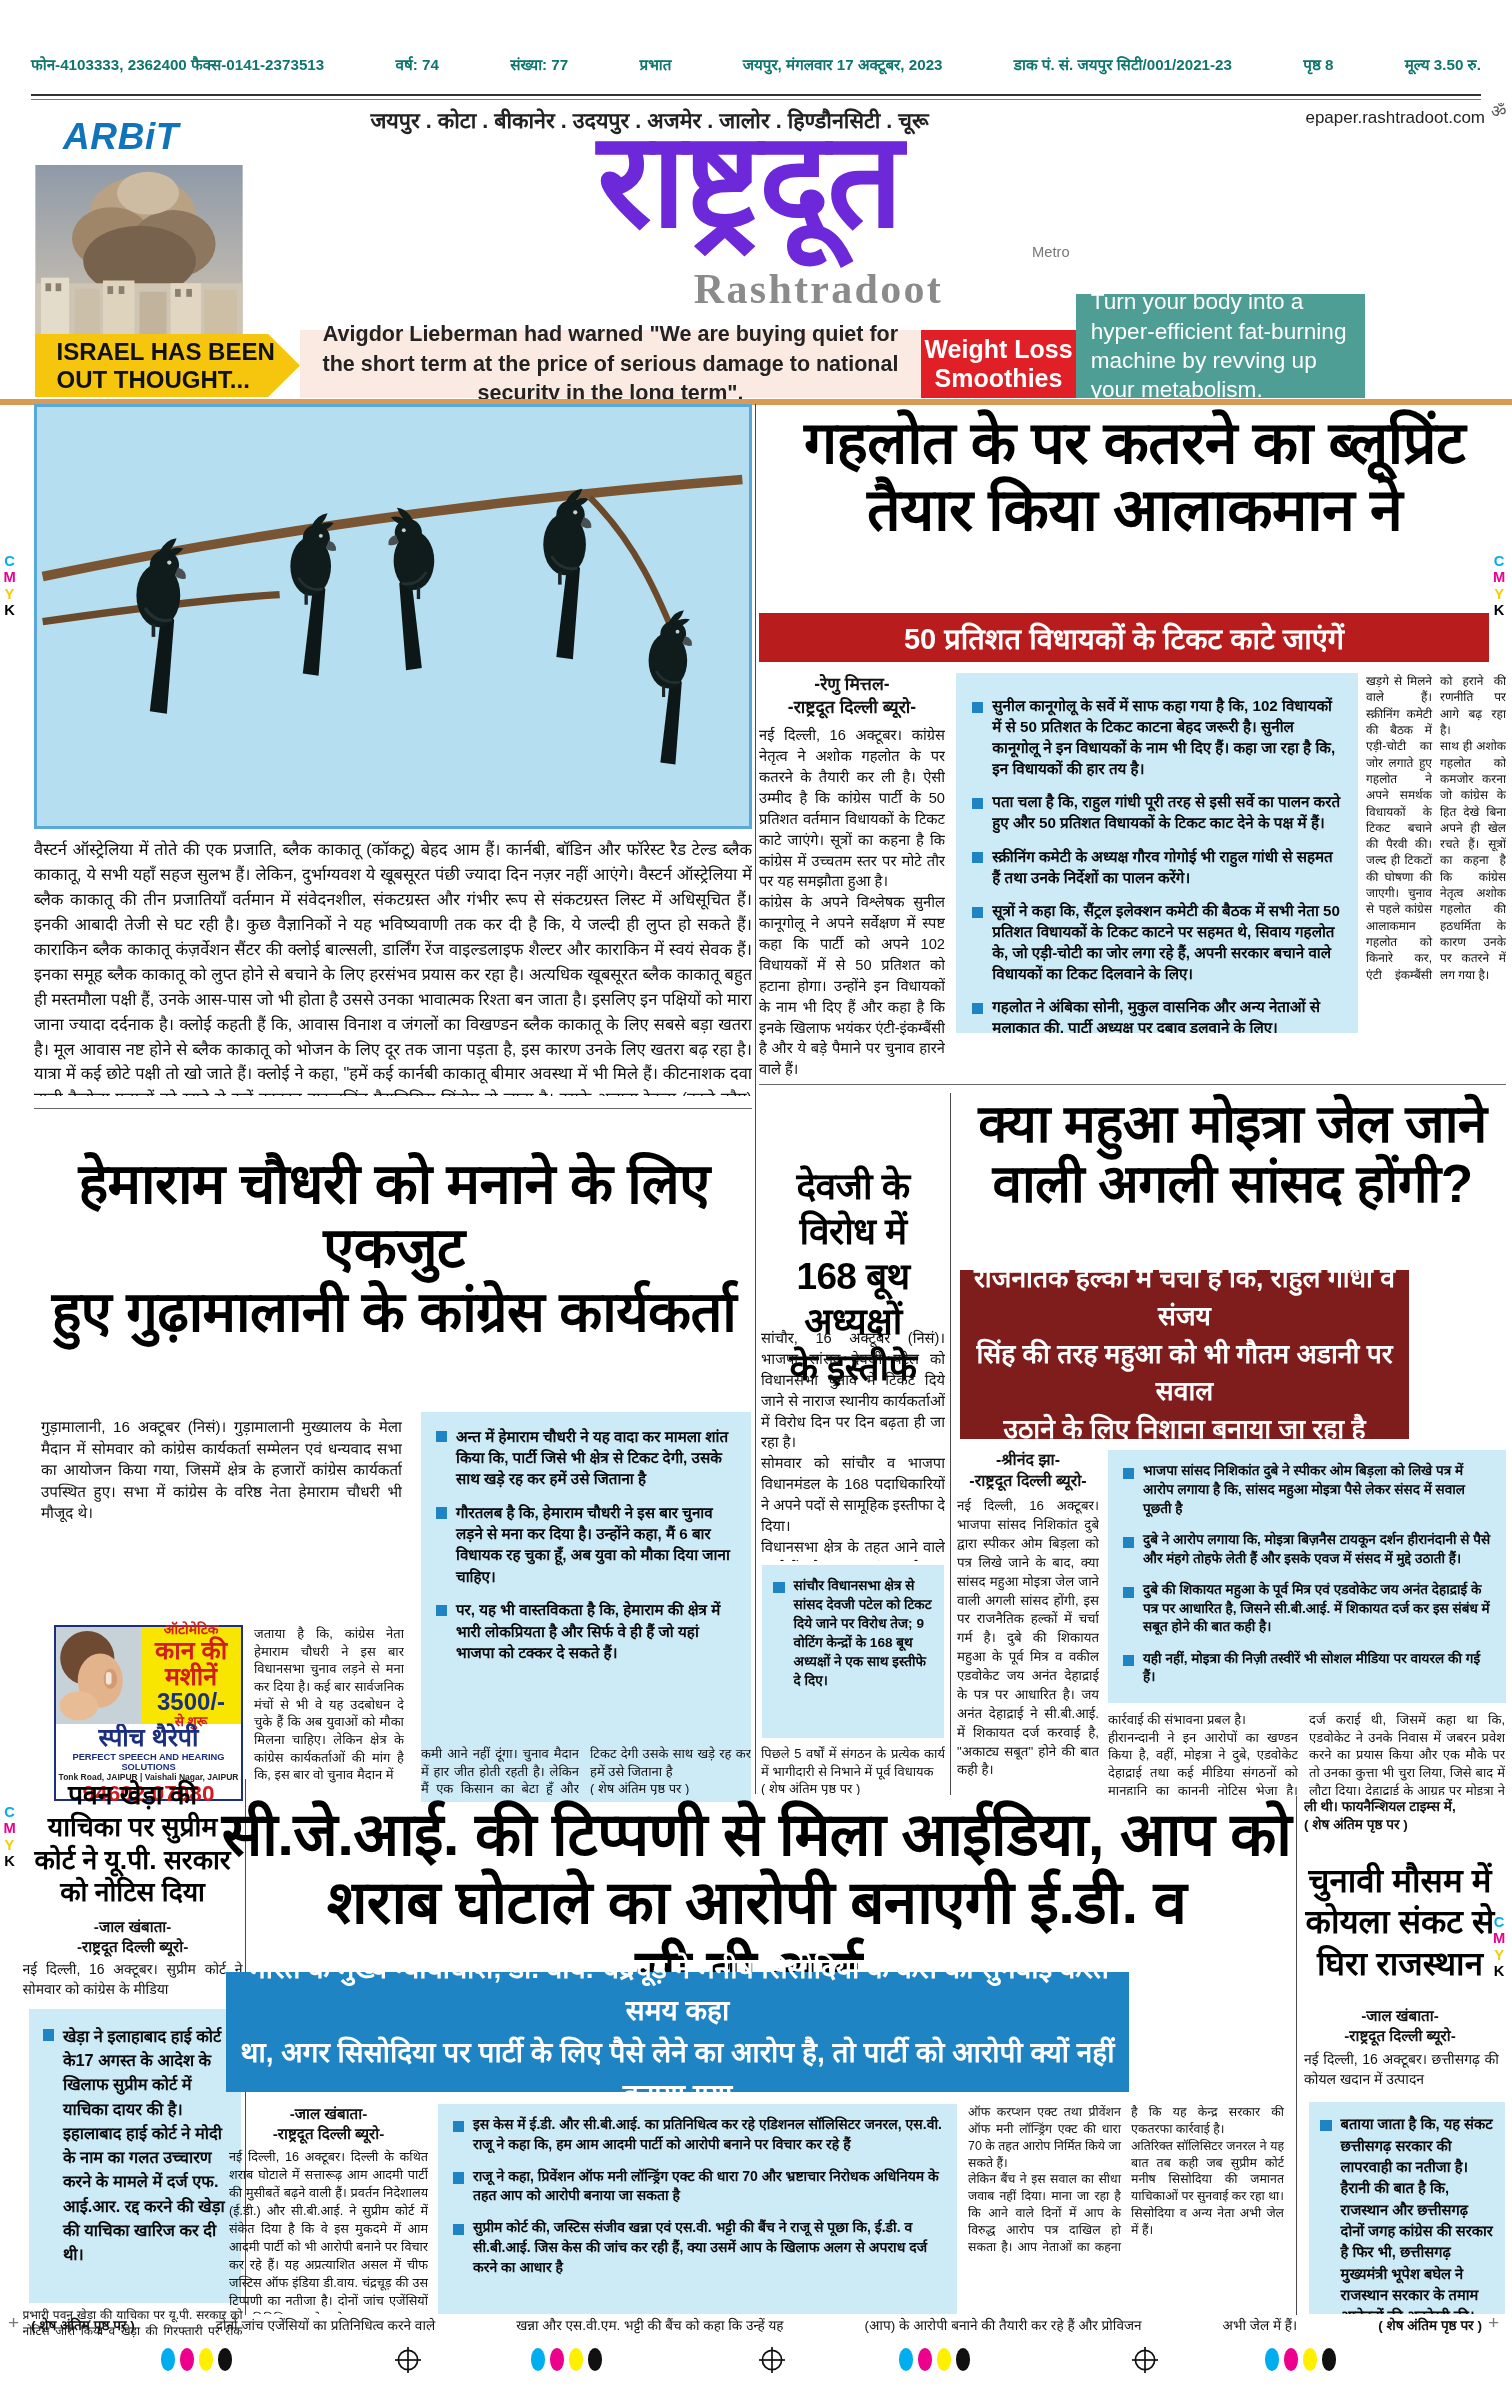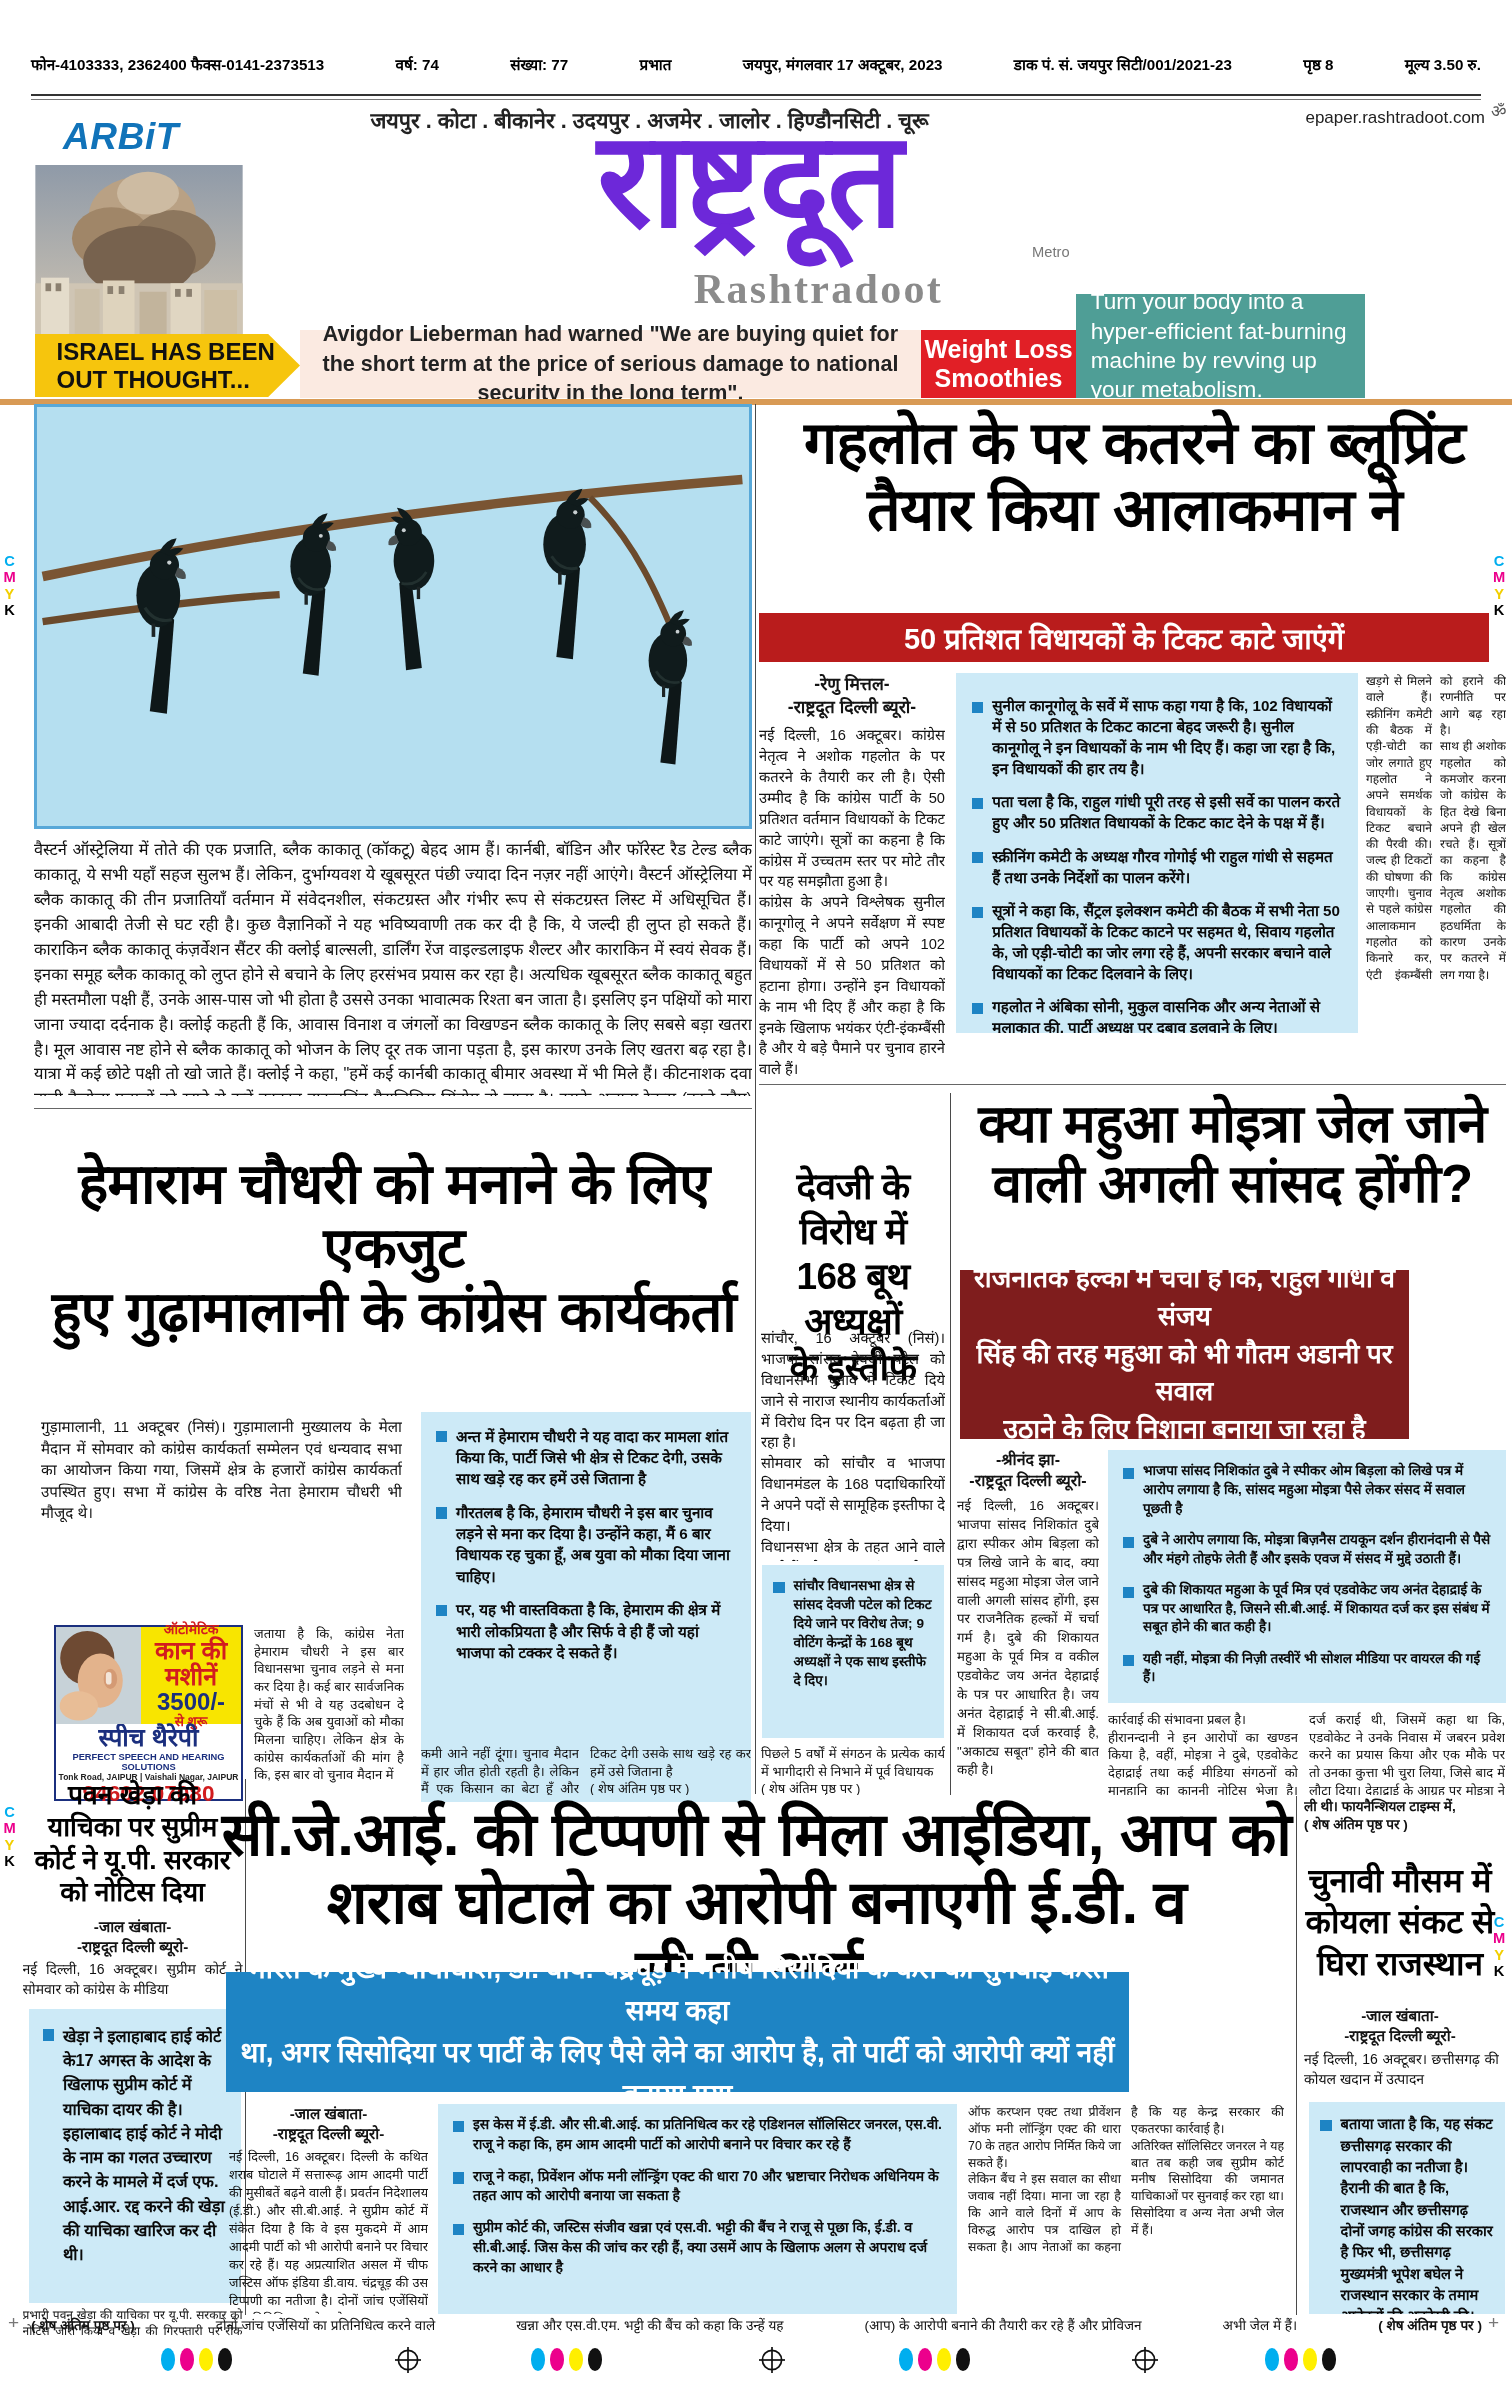--- a/index.html
+++ b/index.html
@@ -27,21 +27,21 @@
   .dotgrp{position:absolute;display:flex;gap:5.1px;}
   .dot{width:14px;height:22.6px;border-radius:50%;}
   .d-c{background:#00aeef}.d-m{background:#ec008c}.d-y{background:#ffef00}.d-k{background:#111}
   .smallcol{font-size:13px;line-height:1.36;text-align:justify;color:#111;}
 </style>
 </head>
 <body>
 
 <div id="page">
 
-  <div class="a" style="left:31px;top:54px;width:1450px;display:flex;justify-content:space-between;font-size:15.2px;font-weight:600;color:#000000;">
+  <div class="a" style="left:31px;top:54px;width:1450px;display:flex;justify-content:space-between;font-size:15.2px;font-weight:600;color:#0f766e;">
     <span>फोन-4103333, 2362400 फैक्स-0141-2373513</span>
     <span>वर्ष: 74</span>
     <span>संख्या: 77</span>
     <span>प्रभात</span>
     <span>जयपुर, मंगलवार 17 अक्टूबर, 2023</span>
     <span>डाक पं. सं. जयपुर सिटी/001/2021-23</span>
     <span>पृष्ठ 8</span>
     <span>मूल्य 3.50 रु.</span>
   </div>
   <div class="hline" style="left:31px;top:94px;width:1450px;"></div>
@@ -199,21 +199,21 @@
   <div class="a pre smallcol ov" style="left:1366px;top:673px;width:140px;height:404px;column-count:2;column-gap:8px;font-size:12px;">खड़गे से मिलने वाले हैं। स्क्रीनिंग कमेटी की बैठक में एड़ी-चोटी का जोर लगाते हुए गहलोत ने अपने समर्थक विधायकों के टिकट बचाने की पैरवी की। जल्द ही टिकटों की घोषणा की जाएगी। चुनाव से पहले कांग्रेस आलाकमान गहलोत को किनारे कर, एंटी इंकम्बैंसी को हराने की रणनीति पर आगे बढ़ रहा है।
 साथ ही अशोक गहलोत को कमजोर करना जो कांग्रेस के हित देखे बिना अपने ही खेल रचते हैं। सूत्रों का कहना है कि कांग्रेस नेतृत्व अशोक गहलोत की हठधर्मिता के कारण उनके पर कतरने में लग गया है।</div>
 
   <div class="vline" style="left:755px;top:404px;height:1390px;"></div>
   <div class="vline" style="left:950px;top:1093px;height:702px;"></div>
   <div class="hline" style="left:759px;top:1084px;width:747px;height:1.1px;background:#666;"></div>
   <div class="hline" style="left:34px;top:1108px;width:718px;height:1.1px;background:#666;"></div>
 
   <div class="a hl pre c" style="left:34px;top:1152px;width:720px;font-size:56px;">हेमाराम चौधरी को मनाने के लिए एकजुट
 हुए गुढ़ामालानी के कांग्रेस कार्यकर्ता</div>
-  <div class="a body-txt j ov" style="left:41px;top:1416px;width:361px;height:198px;font-size:15.2px;">गुड़ामालानी, 11 अक्टूबर (निसं)। गुड़ामालानी मुख्यालय के मेला मैदान में सोमवार को कांग्रेस कार्यकर्ता सम्मेलन एवं धन्यवाद सभा का आयोजन किया गया, जिसमें क्षेत्र के हजारों कांग्रेस कार्यकर्ता उपस्थित हुए। सभा में कांग्रेस के वरिष्ठ नेता हेमाराम चौधरी भी मौजूद थे।</div>
+  <div class="a body-txt j ov" style="left:41px;top:1416px;width:361px;height:198px;font-size:15.2px;">गुड़ामालानी, 16 अक्टूबर (निसं)। गुड़ामालानी मुख्यालय के मेला मैदान में सोमवार को कांग्रेस कार्यकर्ता सम्मेलन एवं धन्यवाद सभा का आयोजन किया गया, जिसमें क्षेत्र के हजारों कांग्रेस कार्यकर्ता उपस्थित हुए। सभा में कांग्रेस के वरिष्ठ नेता हेमाराम चौधरी भी मौजूद थे।</div>
   <div class="a lightbox ov" style="left:421px;top:1412px;width:330px;height:390px;padding:13.6px 14.7px;box-sizing:border-box;">
     <div class="bullet" style="font-size:15.2px;line-height:1.4;">
         <span class="sq"></span>
         <span>अन्त में हेमाराम चौधरी ने यह वादा कर मामला शांत किया कि, पार्टी जिसे भी क्षेत्र से टिकट देगी, उसके साथ खड़े रह कर हमें उसे जिताना है</span>
       </div>
     <div class="bullet" style="font-size:15.2px;line-height:1.4;">
         <span class="sq"></span>
         <span>गौरतलब है कि, हेमाराम चौधरी ने इस बार चुनाव लड़ने से मना कर दिया है। उन्होंने कहा, मैं 6 बार विधायक रह चुका हूँ, अब युवा को मौका दिया जाना चाहिए।</span>
       </div>
     <div class="bullet" style="font-size:15.2px;line-height:1.4;">

